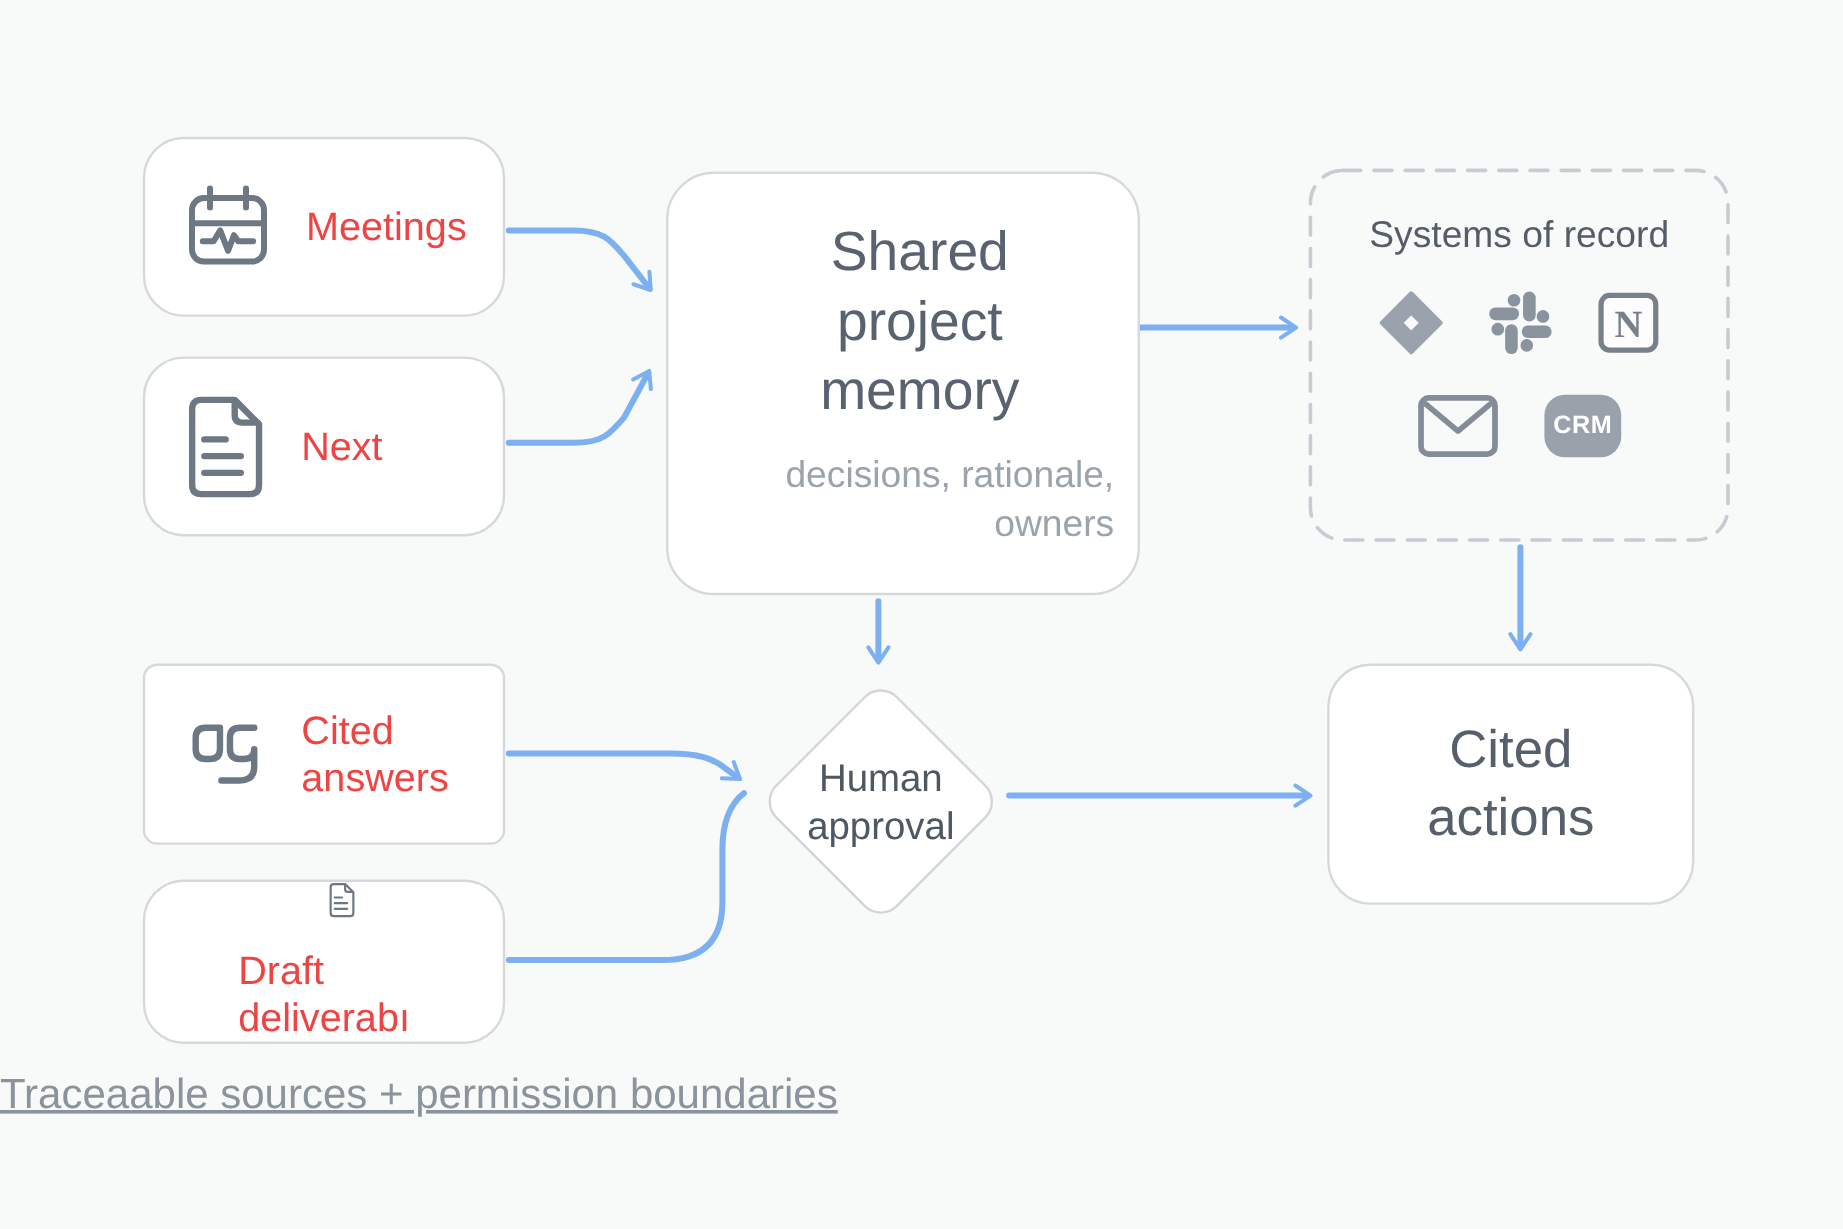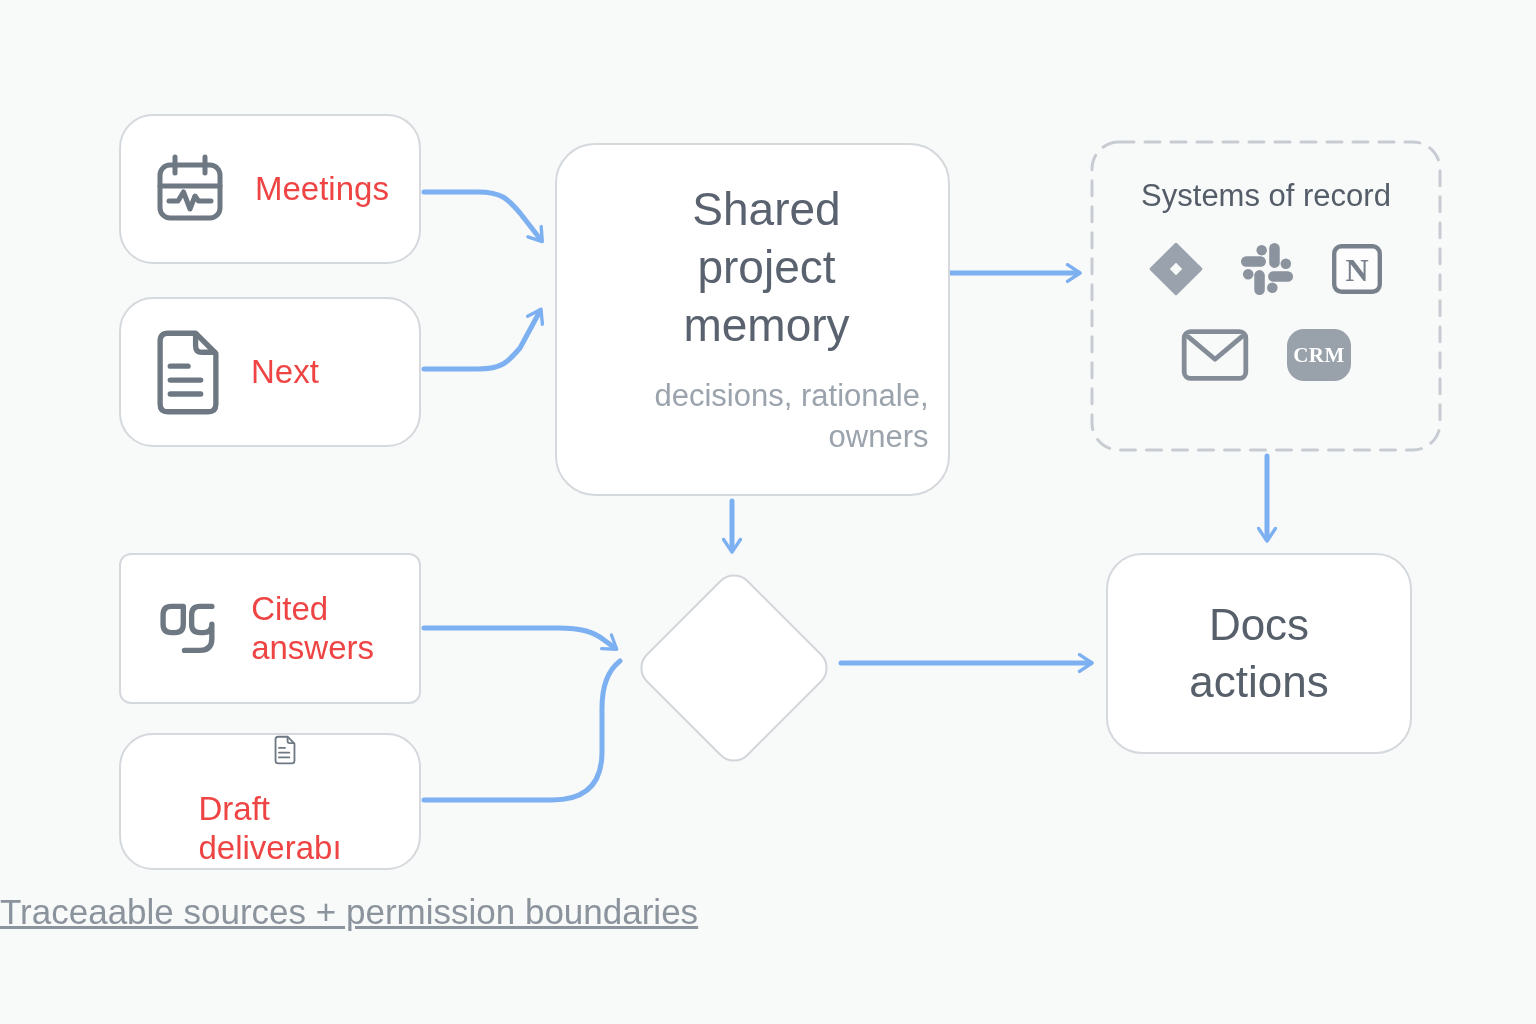--- a/index.html
+++ b/index.html
@@ -22,21 +22,21 @@
   .title{font-size:46px;line-height:1.26;color:#59626e;font-weight:500;text-align:center;width:290px;}
   .subtitle{font-size:31px;line-height:1.35;color:#9ba3ad;text-align:right;width:324px;}
   .sysbox{position:absolute;box-sizing:border-box;}
   .sysbox .dash{position:absolute;left:0;top:0;}
   .syscontent{
     position:relative;display:flex;flex-direction:column;align-items:center;
     padding-top:38px;gap:24px;
   }
   .sys-title{font-size:31px;color:#545d68;}
   .icon-row{display:flex;align-items:center;gap:30px;}
-  .icon-row.row2{gap:38px;margin-top:4px;font-family:Liberation Serif, serif;}
+  .icon-row.row2{gap:38px;margin-top:4px;}
   .crm-badge{
     width:64px;height:52px;background:#99a1ab;border-radius:17px;color:#ffffff;
     display:flex;align-items:center;justify-content:center;
     font-size:21px;font-weight:bold;letter-spacing:.5px;
   }
   .diamond{
     position:absolute;left:662px;top:596px;width:144px;height:144px;background:#ffffff;
     border:2.5px solid #d2d6da;border-radius:20px;transform:rotate(45deg);box-sizing:border-box;
   }
   .diamond-label{
@@ -152,20 +152,23 @@
       <path d="M36 4 H14 Q8 4 8 10 V60 Q8 66 14 66 H46 Q52 66 52 60 V20 Z"></path>
       <path d="M36 5 V14 Q36 19 41 19 H51"></path>
       <line x1="16" y1="30" x2="30" y2="30"></line>
       <line x1="16" y1="41" x2="40" y2="41"></line>
       <line x1="16" y1="52" x2="40" y2="52"></line>
     </svg>
     <div class="label wrap-label">Draft deliverabı</div>
   </div>
 
   <div class="diamond"></div>
+  <div class="diamond-label">
+    <span style="display:block;width:160px;">Human approval</span>
+  </div>
 
   <div class="node nextbox" style="left:1106px;top:553px;width:306px;height:201px;">
-    <div class="next-label">Docs actions</div>
+    <div class="next-label">Cited actions</div>
   </div>
 
   <div class="caption">Traceaable sources + permission boundaries</div>
 
 </div>
 
 </body></html>

